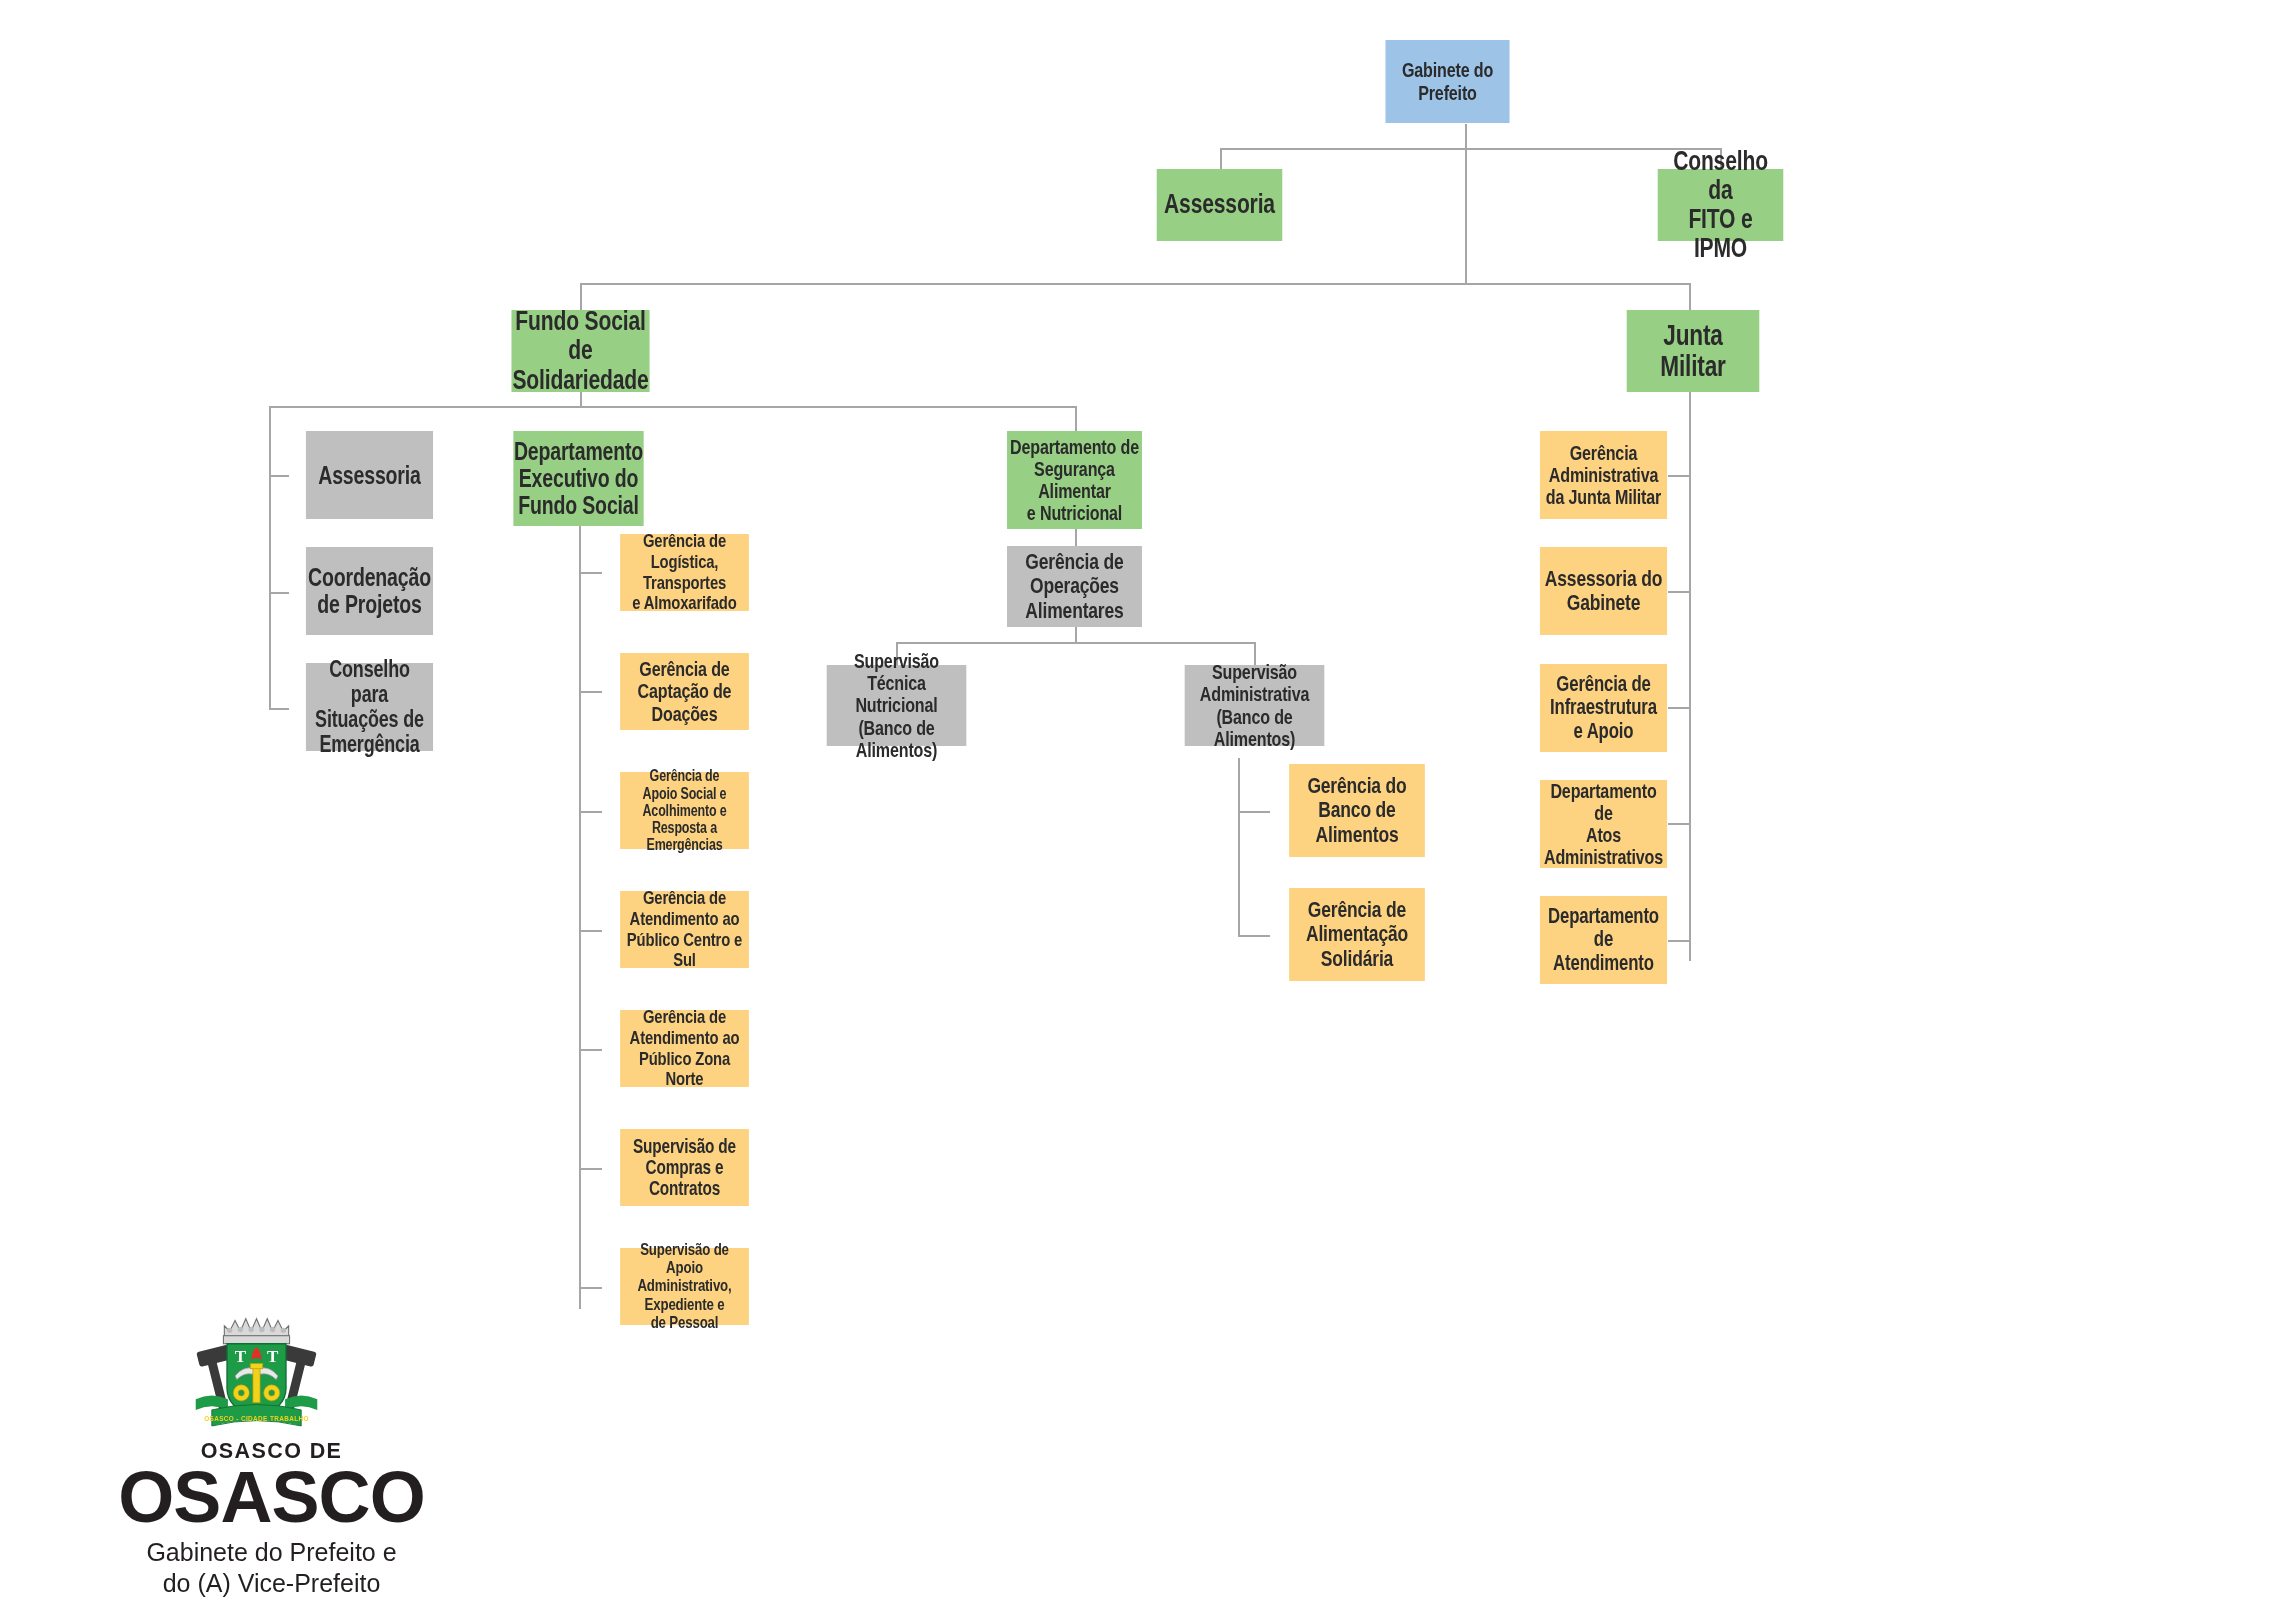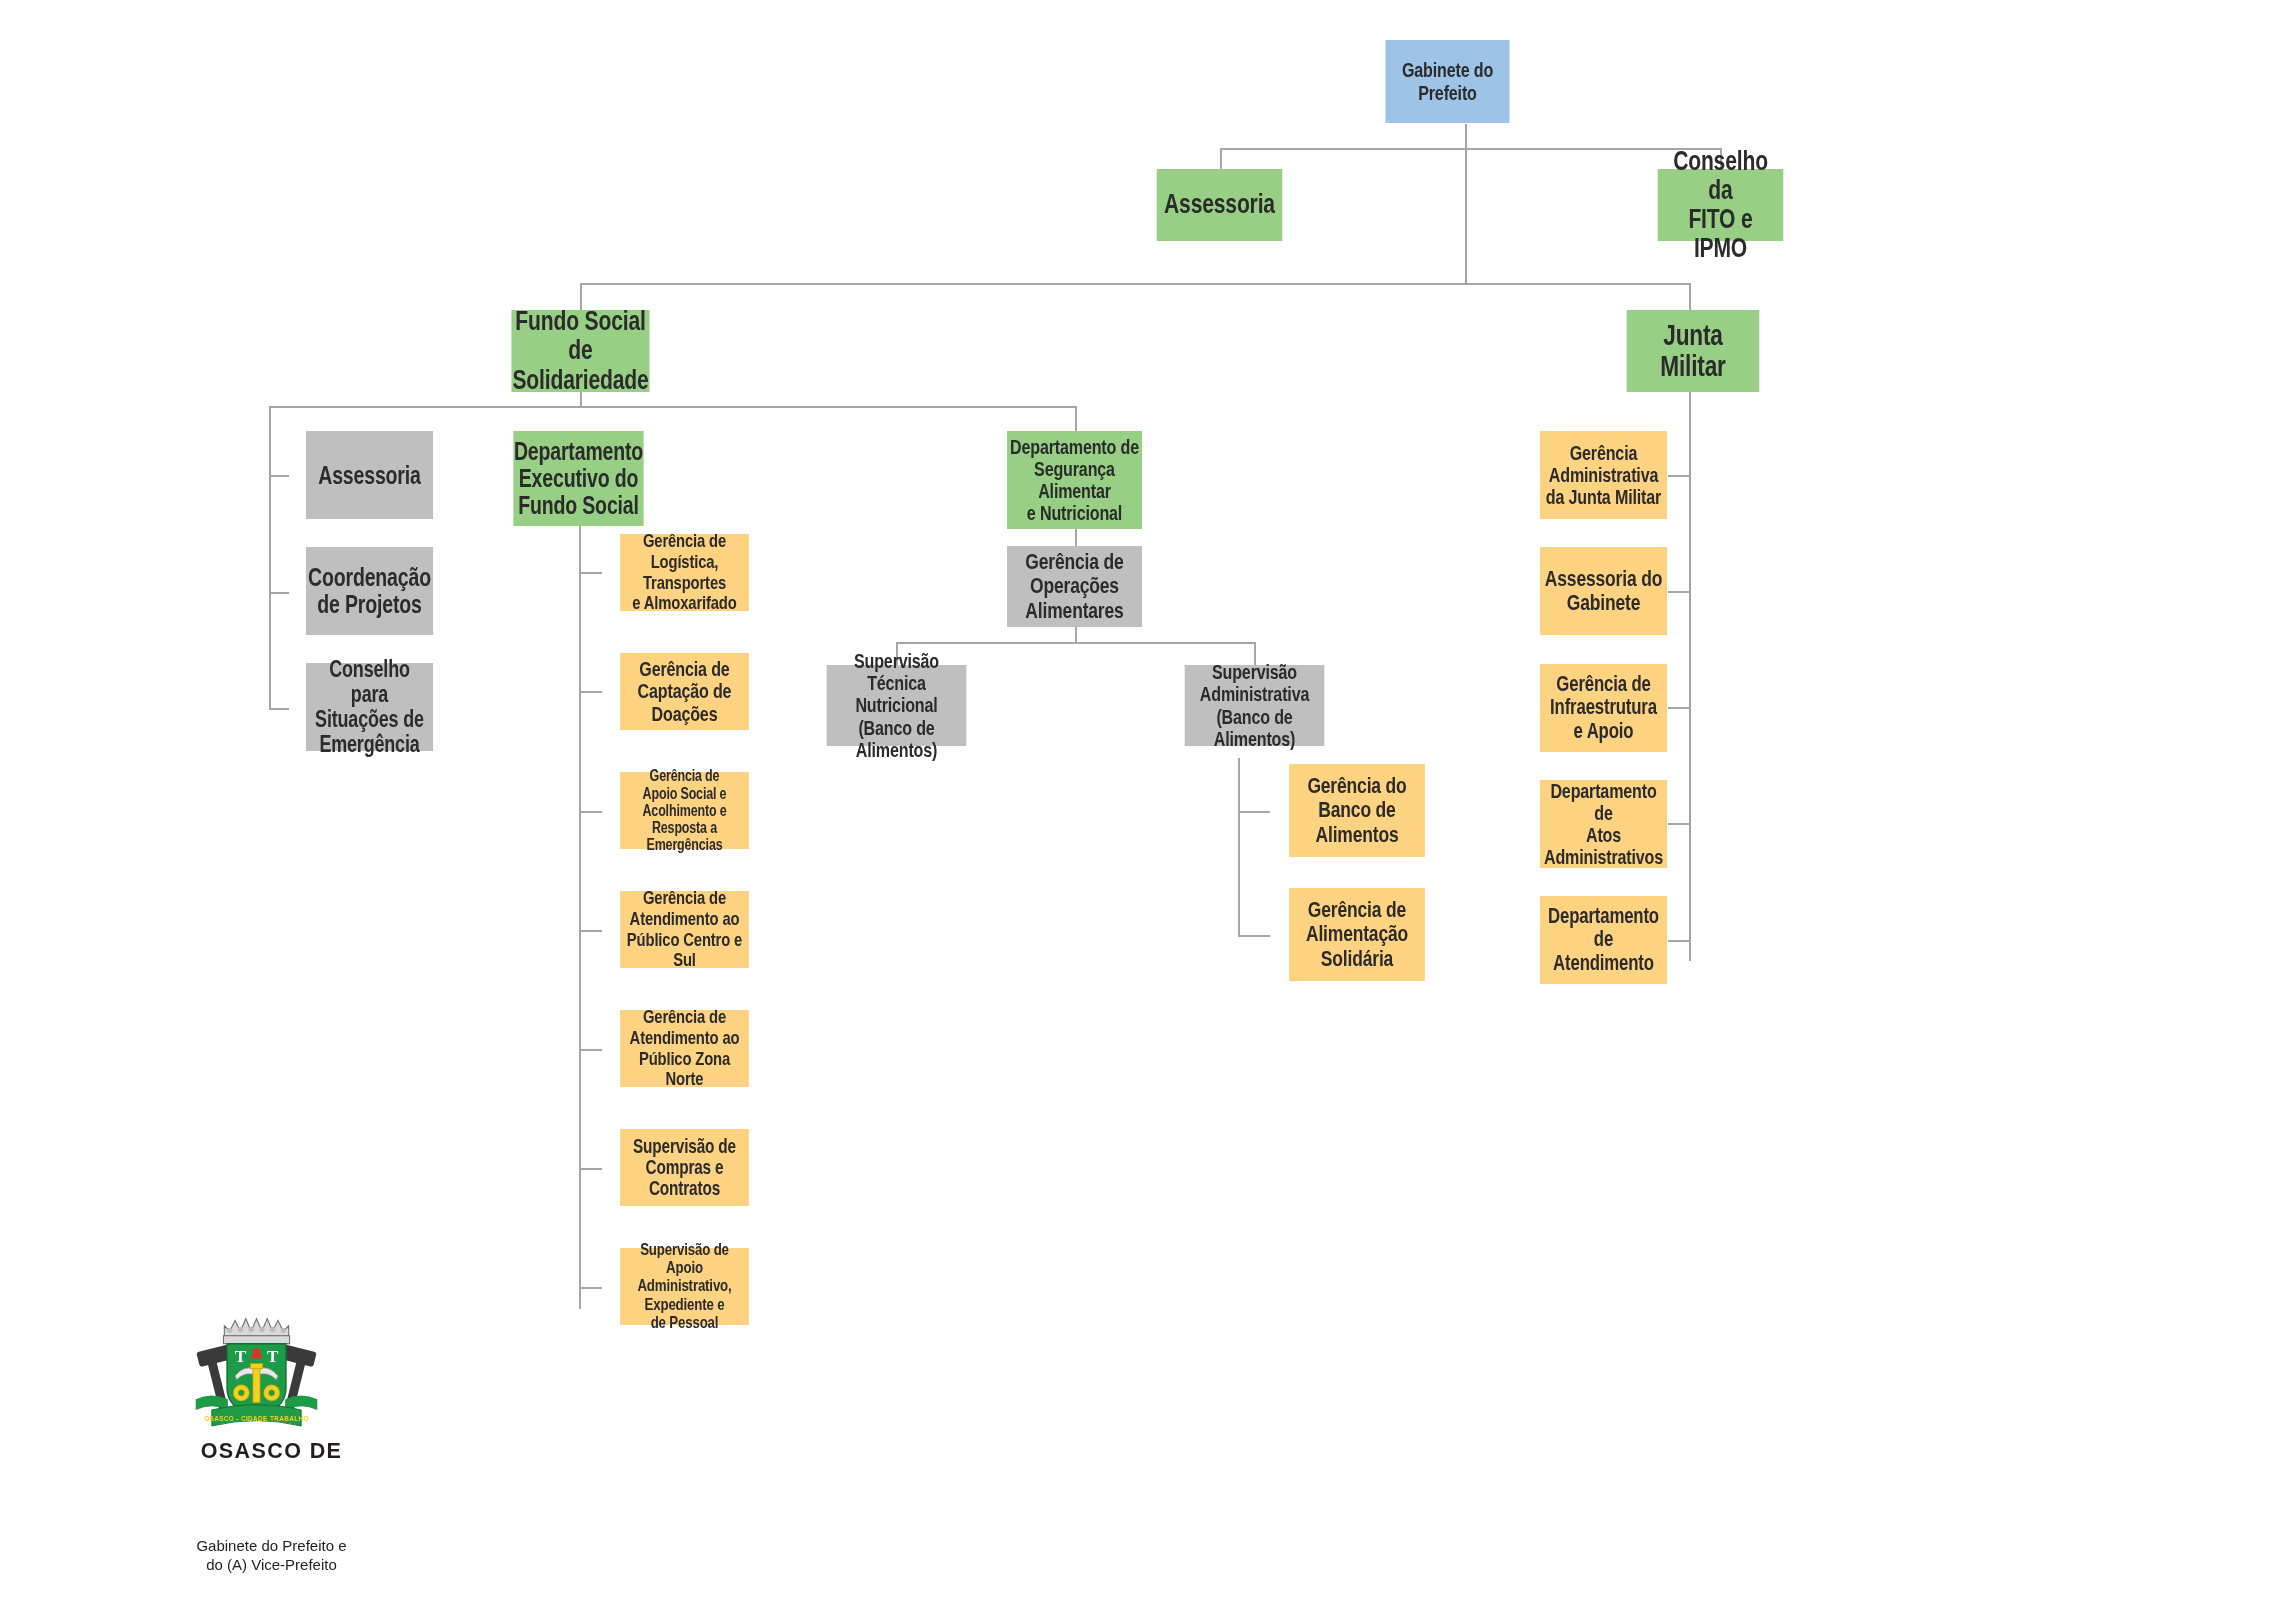--- a/index.html
+++ b/index.html
@@ -81,21 +81,21 @@
     font-weight: 700;
     letter-spacing: -0.9px;
     color: #231f20;
   }
   #logo .subtitle {
     position: absolute;
     top: 231px;
     left: 0;
     width: 385px;
     text-align: center;
-    font-size: 15px;
+    font-size: 25px;
     line-height: 1.25;
     color: #231f20;
     white-space: pre-line;
   }
 </style>
 </head>
 <body>
 
 <div id="canvas">
 
@@ -278,18 +278,19 @@
         <circle cx="97" cy="97" r="9"></circle>
           <circle cx="97" cy="97" r="3.4" fill="#1e9b47"></circle>
       </g>
 
       <path d="M12 104 Q30 96 48 104 L48 116 Q30 108 12 116 Z" fill="#1e9b47"></path>
       <path d="M148 104 Q130 96 112 104 L112 116 Q130 108 148 116 Z" fill="#1e9b47"></path>
       <path d="M30 116 Q80 104 130 116 L130 134 Q80 122 30 134 Z" fill="#1e9b47" stroke="#0f6e32" stroke-width="1"></path>
       <text x="80" y="129" fill="#f2d21c" font-family="Liberation Sans, sans-serif" font-size="7.2" font-weight="700" text-anchor="middle" letter-spacing="0.4">OSASCO - CIDADE TRABALHO</text>
     </svg>
     <div class="cidade">OSASCO DE</div>
+    <div class="osasco">OSASCO</div>
     <div class="subtitle">Gabinete do Prefeito e
 do (A) Vice-Prefeito</div>
   </div>
 
 </div>
 
 
 </body></html>

